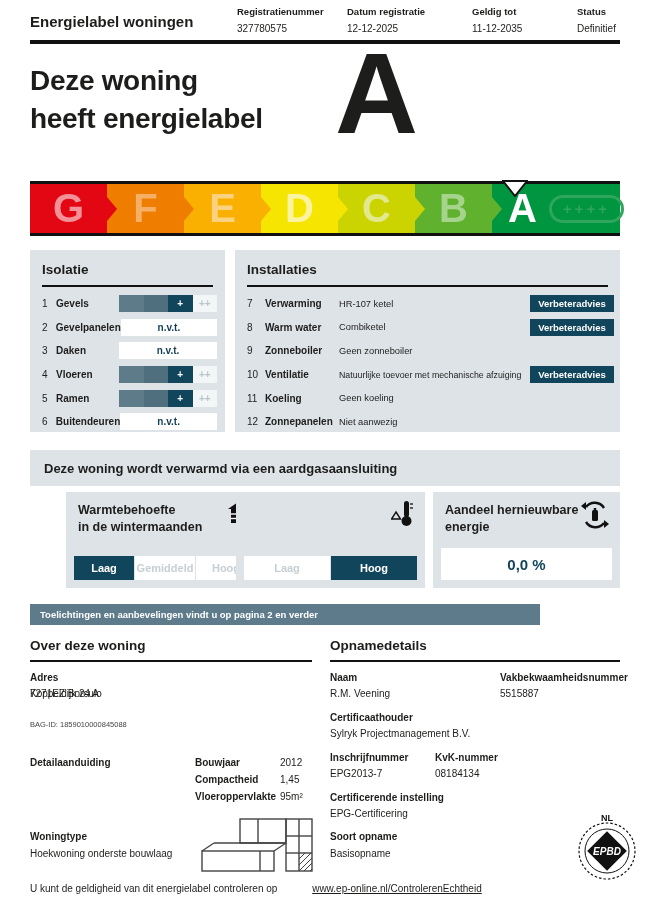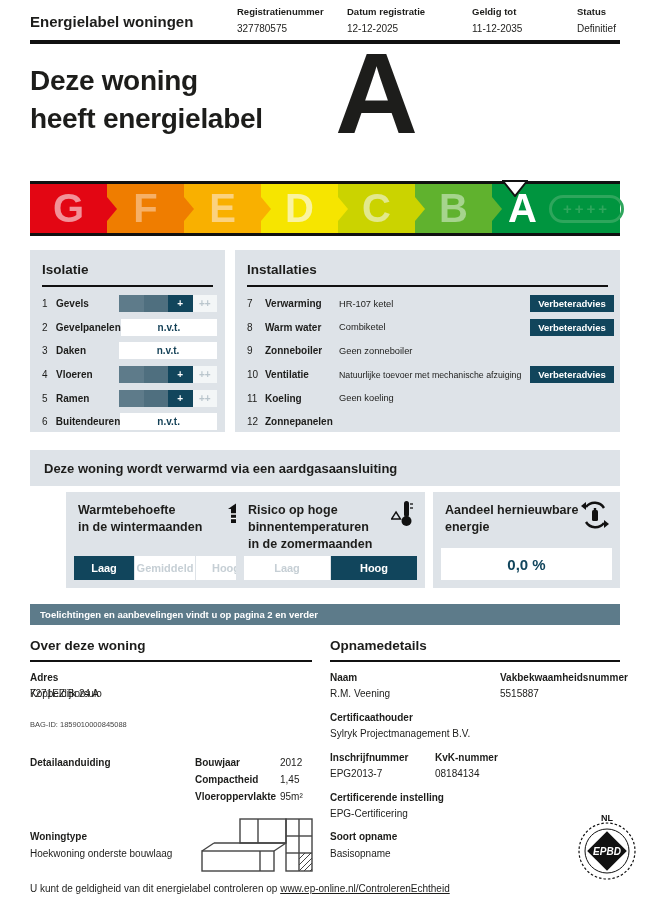--- a/index.html
+++ b/index.html
@@ -62,31 +62,31 @@
   .box-icon { position:absolute; right:10px; top:8px; }
   .seg-control { position:absolute; left:8px; right:8px; bottom:8px; height:24px; display:flex; }
   .seg-opt { flex:1; display:flex; align-items:center; justify-content:center; font-size:11px; font-weight:bold;
              background:#fff; color:#c6cfd5; border-right:1px solid #dee3e8; }
   .seg-opt:last-child { border-right:none; }
   .seg-opt.sel { background:#11455c; color:#fff; }
   .value-strip { position:absolute; left:8px; right:8px; bottom:8px; height:32px; background:#fff;
                  display:flex; align-items:center; justify-content:center; font-size:15px; font-weight:bold; color:#11455c; }
 
   
-  .note-bar { position:absolute; left:30px; top:604px; width:590px; height:21px; background:#5d7b8a; color:#fff;
+  .note-bar { position:absolute; left:30px; top:604px; width:510px; height:21px; background:#5d7b8a; color:#fff;
               font-size:9.5px; font-weight:bold; display:flex; align-items:center; padding-left:10px; }
 
   
   .sec-title { position:absolute; top:638px; font-size:13.5px; font-weight:bold; }
   .sec-rule { position:absolute; top:660px; height:2px; background:#111; }
   .flabel { position:absolute; font-size:10px; font-weight:bold; }
   .fval { position:absolute; font-size:10px; }
   .tiny { position:absolute; font-size:7.5px; color:#444; }
   .footer { position:absolute; left:30px; top:883px; font-size:10px; }
-  .footer a { color:#1d1d1b; text-decoration:underline; }
+  .footer a { color:#1d1d1b; text-decoration:underline;margin-left:32px; }
 </style>
 </head>
 <body>
 
 <div class="page">
 
   <div class="header-title">Energielabel woningen</div>
   <div class="hfield" style="left:237px">
     <div class="lbl">Registratienummer</div>
     <div class="val">327780575</div>
@@ -222,20 +222,21 @@
       <button class="advice-btn">Verbeteradvies</button>
     </div>
     <div class="inst-row">
       <span class="inst-num">11</span>
       <span class="inst-label">Koeling</span>
       <span class="inst-value">Geen koeling</span>
     </div>
     <div class="inst-row">
       <span class="inst-num">12</span>
       <span class="inst-label">Zonnepanelen</span>
+      <span class="inst-value">Niet aanwezig</span>
     </div>
   </div>
 
   <div class="gas-banner">Deze woning wordt verwarmd via een aardgasaansluiting</div>
 
   <div class="box box1">
     <div class="box-title">
       <div>Warmtebehoefte</div>
       <div>in de wintermaanden</div>
     </div>
@@ -247,25 +248,20 @@
       <rect x="10.5" y="17" width="5" height="6" fill="#fff"></rect>
     </svg>
     <div class="seg-control">
       <span class="seg-opt sel">Laag</span>
       <span class="seg-opt">Gemiddeld</span>
       <span class="seg-opt">Hoog</span>
     </div>
   </div>
 
   <div class="box box2">
-    <div class="box-title">
-      <div>Risico op hoge</div>
-      <div>binnentemperaturen</div>
-      <div>in de zomermaanden</div>
-    </div>
     <svg class="box-icon" width="24" height="27" viewBox="0 0 24 27">
       <rect x="13" y="1" width="5" height="16" rx="2.5" fill="#111"></rect>
       <circle cx="15.5" cy="21" r="5" fill="#111"></circle>
       <line x1="19" y1="4" x2="22" y2="4" stroke="#111" stroke-width="1.3"></line>
       <line x1="19" y1="8" x2="22" y2="8" stroke="#111" stroke-width="1.3"></line>
       <polygon points="5,12 9.5,19 0.5,19" fill="none" stroke="#111" stroke-width="1.4"></polygon>
     </svg>
     <div class="seg-control">
       <span class="seg-opt">Laag</span>
       <span class="seg-opt sel">Hoog</span>

